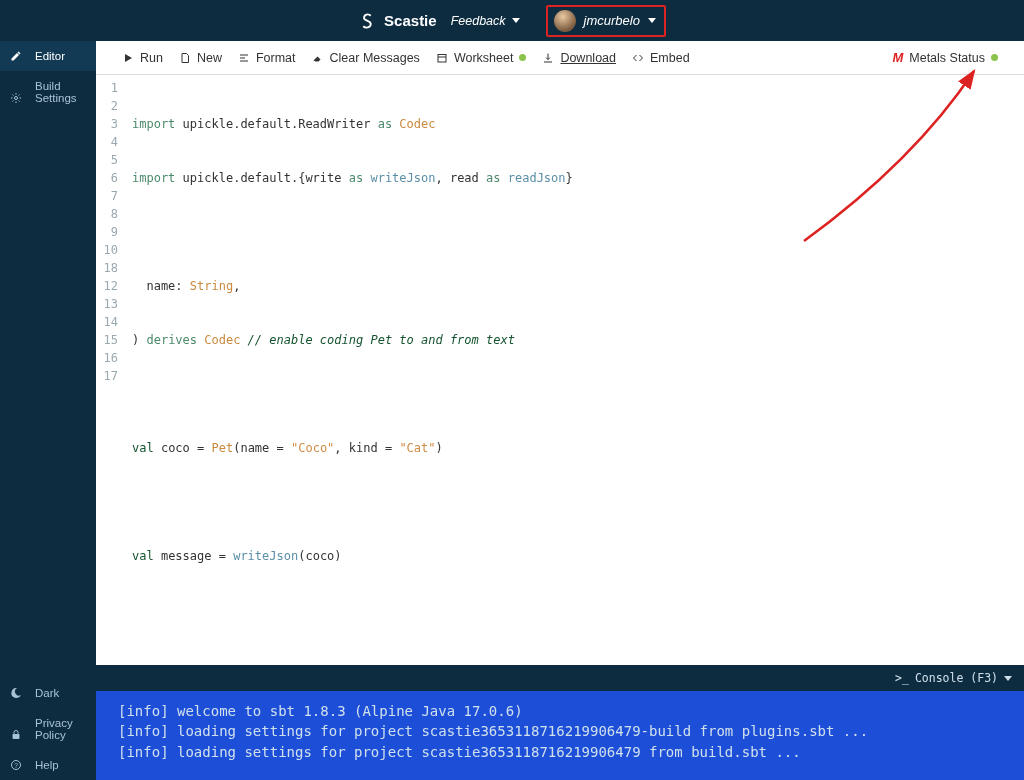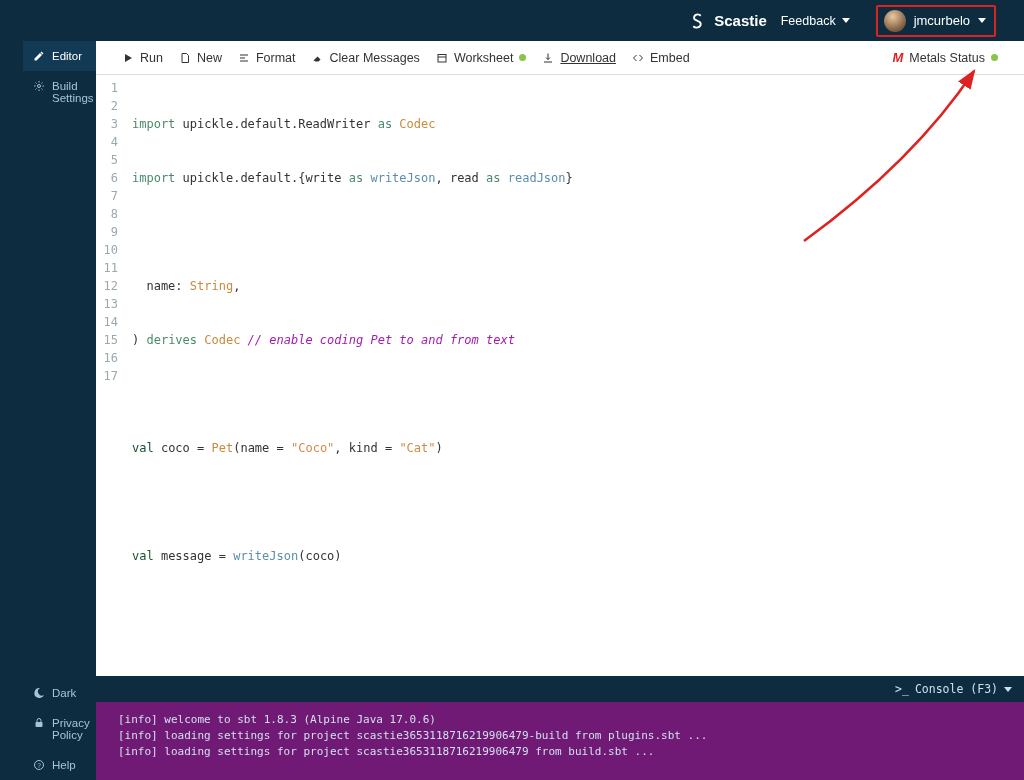--- a/index.html
+++ b/index.html
@@ -1,42 +1,42 @@
 <!DOCTYPE html>
 <html><head>
 <meta charset="utf-8">
 <style>
   * { box-sizing: border-box; margin: 0; padding: 0; }
   html, body { height: 100%; font-family: -apple-system, BlinkMacSystemFont, "Segoe UI", Helvetica, Arial, sans-serif; font-size: 13px; color: #222; }
   body { display: flex; flex-direction: column; width: 1024px; height: 780px; overflow: hidden; background: #fff; }
 
   
   .hdr {
-    display: flex; align-items: center; justify-content: flex-end;
+    display: flex; align-items: center; justify-content: center;
     height: 41px; background: #0d2c40; color: #fff; padding: 0 28px;
     flex: 0 0 auto;
   }
   .hdr-left { display: flex; align-items: center; gap: 8px; font-weight: 600; font-size: 15px; }
   .hdr-left svg { width: 18px; height: 18px; }
-  .hdr-right { display: flex; align-items: center; gap: 10px; }
+  .hdr-right { display: flex; align-items: center; gap: 10px; font-style: italic; }
   .hdr-link { display: flex; align-items: center; gap: 6px; color: #fff; font-size: 12.5px; padding: 4px 8px; cursor: pointer; }
   .user-box {
     display: flex; align-items: center; gap: 8px;
     border: 2px solid #d22; border-radius: 2px; padding: 3px 8px 3px 6px; margin-left: 8px;
   }
   .avatar { width: 22px; height: 22px; border-radius: 50%; background: radial-gradient(circle at 40% 30%, #e8c9a0, #7b5a3f 70%); display:inline-block; }
   .caret { width: 0; height: 0; border-left: 4px solid transparent; border-right: 4px solid transparent; border-top: 5px solid currentColor; }
 
   
   .main { display: flex; flex: 1 1 auto; min-height: 0; }
 
   
   .sidebar { width: 96px; background: #0d2c40; color: #a9c3d4; display: flex; flex-direction: column; flex: 0 0 auto; }
   .sb-top { flex: 1 1 auto; }
-  .sb-item { display: flex; align-items: flex-start; gap: 7px; padding: 9px 10px; font-size: 11.5px; cursor: pointer; color: #a9c3d4; margin-left: 23px; }
+  .sb-item { display: flex; align-items: flex-end; gap: 13px; padding: 9px 10px; font-size: 11.5px; cursor: pointer; color: #a9c3d4; }
   .sb-item.active { background: #123a55; color: #fff; }
   .sb-item svg, .sb-ico { width: 12px; height: 12px; flex: 0 0 auto; }
 
   
   .content { flex: 1 1 auto; display: flex; flex-direction: column; min-width: 0; position: relative; }
 
   
   .tbar {
     height: 34px; display: flex; align-items: center; gap: 16px;
     border-bottom: 1px solid #ddd; padding: 0 26px; font-size: 12.5px; color: #333;
@@ -55,31 +55,31 @@
   .gutter { width: 28px; text-align: right; color: #9aa8b0; padding: 4px 6px 4px 0; user-select: none; background:#fff; }
   .gutter div { height: 18px; }
   .code { padding: 4px 8px; white-space: pre; color: #333; }
   .code > div { height: 18px; }
   .kw { color: #4b8a6a; }          
   .kw2 { color: #14532d; }         
   .typ { color: #c98a3e; }         
   .str { color: #d28a45; }
   .fn { color: #5b8fa8; }          
   .id { color: #333; }
-  .cmt { color: #a21caf; font-style: italic; text-align: right; }
+  .cmt { color: #14532d; font-style: italic; text-align: right; }
 
   
   .console-bar {
     height: 26px; background: #0d2c40; color: #cfe0ec; display: flex; align-items: center;
     justify-content: flex-end; padding: 0 12px; font-family: Menlo, Consolas, monospace;
     font-size: 11.5px; flex: 0 0 auto; cursor: pointer; gap: 6px;
   }
   .console {
-    background: #701a75; color: #cfe0ec; padding: 10px 22px 18px;
-    font-family: Menlo, Consolas, monospace; font-size: 11px; line-height: 1.45;
+    background: #1d4ed8; color: #cfe0ec; padding: 10px 22px 18px;
+    font-family: Menlo, Consolas, monospace; font-size: 14px; line-height: 1.45;
     flex: 0 0 auto; min-height: 78px;
   }
 
   
   .arrow-overlay { position: absolute; top: 0; right: 0; width: 260px; height: 220px; pointer-events: none; }
 </style>
 </head>
 <body>
 
 <div class="hdr">
@@ -206,21 +206,21 @@
           <div>1</div>
           <div>2</div>
           <div>3</div>
           <div>4</div>
           <div>5</div>
           <div>6</div>
           <div>7</div>
           <div>8</div>
           <div>9</div>
           <div>10</div>
-          <div>11</div>
+          <div>18</div>
           <div>12</div>
           <div>13</div>
           <div>14</div>
           <div>15</div>
           <div>16</div>
           <div>17</div>
         </div>
       <div class="code">
         <div><span class="kw">import </span><span class="id">upickle.default.ReadWriter </span><span class="kw">as </span><span class="typ">Codec</span></div>
         <div><span class="kw">import </span><span class="id">upickle.default.{write </span><span class="kw">as </span><span class="fn">writeJson</span><span class="id">, read </span><span class="kw">as </span><span class="fn">readJson</span><span class="id">}</span></div>

